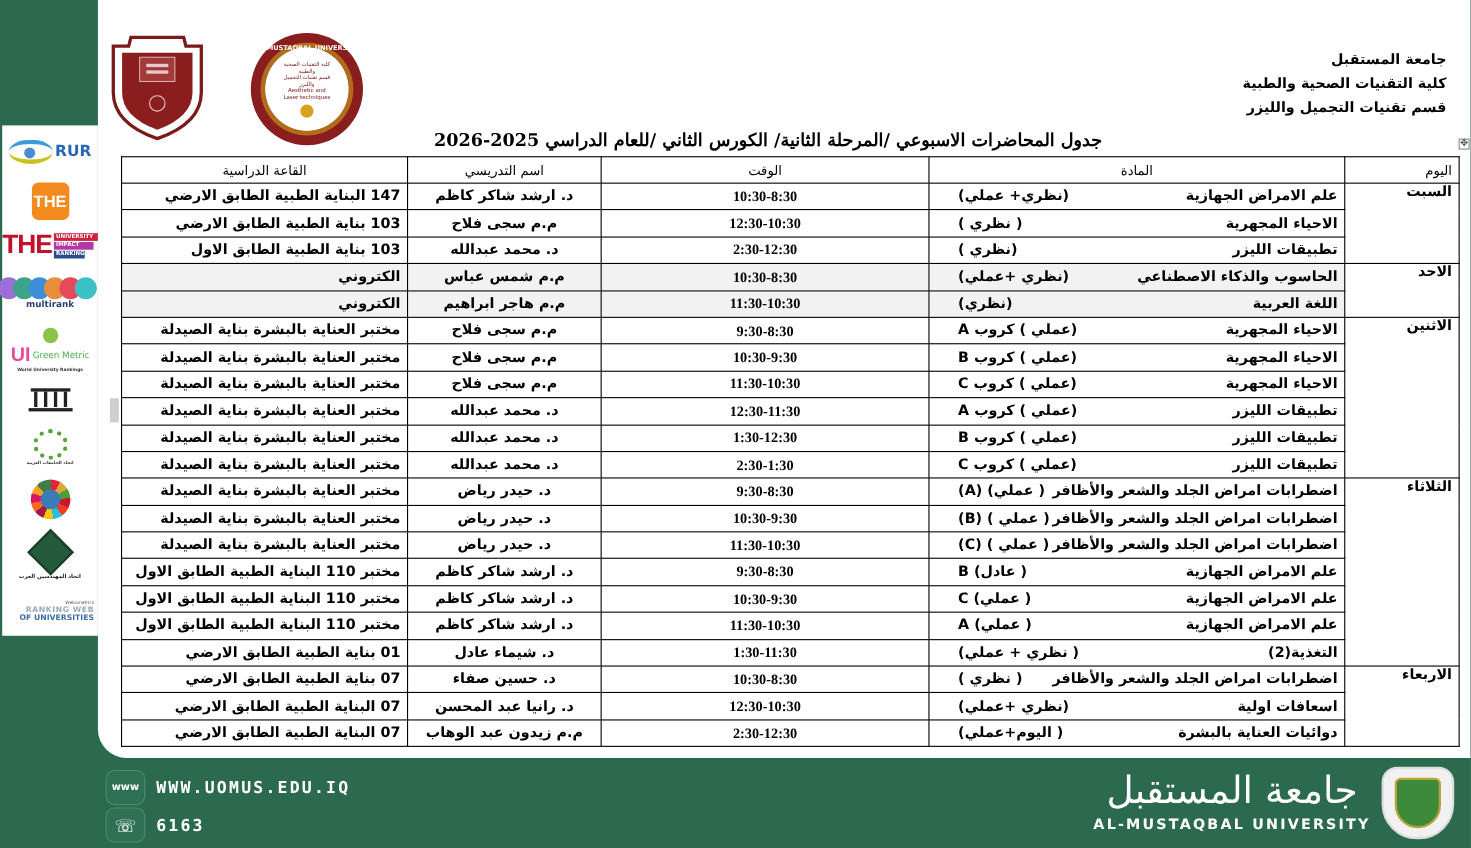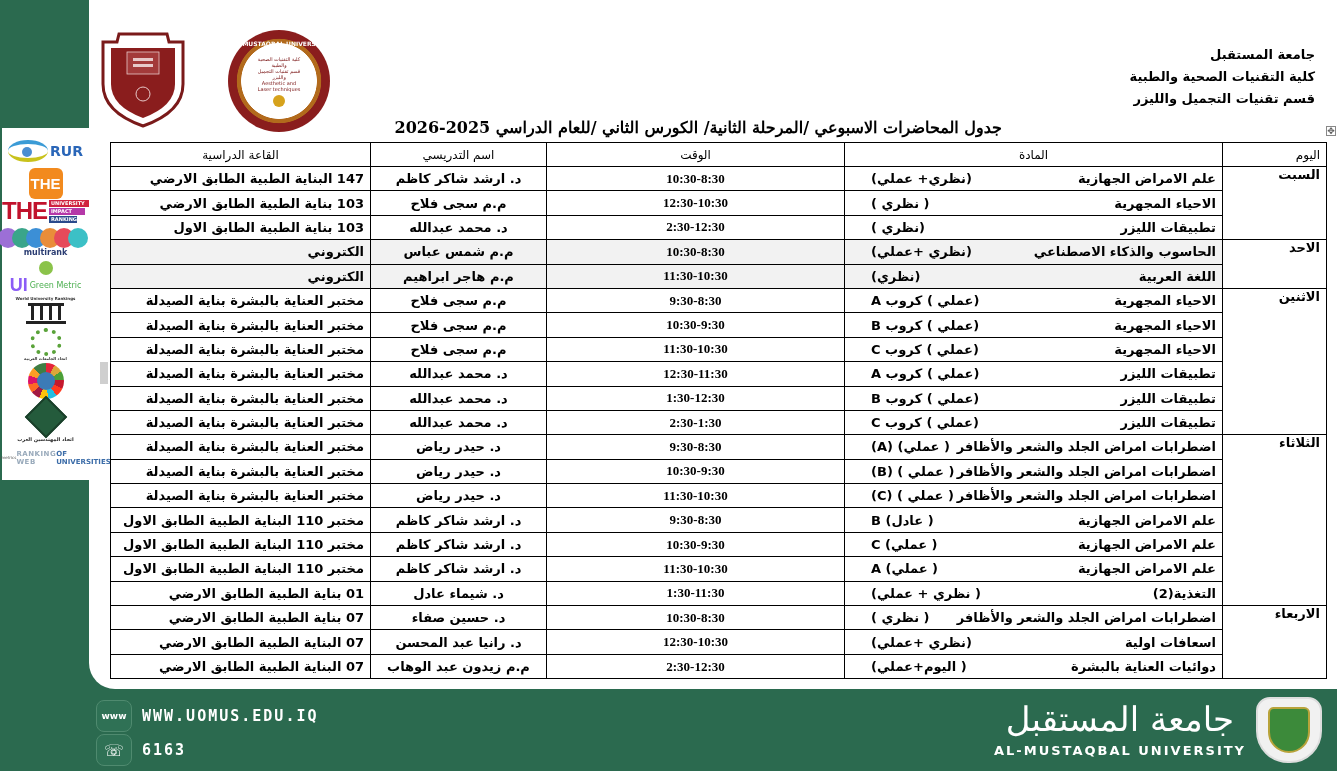--- a/index.html
+++ b/index.html
@@ -6,21 +6,21 @@
   html, body { width: 1337px; height: 771px; overflow: hidden; background: #2b6a4f; }
   body { position: relative; font-family: "DejaVu Sans", sans-serif; }
 
   
   .frame { position: absolute; inset: 0; background: #2b6a4f; }
   .sheet {
     position: absolute; left: 89px; top: 0; width: 1248px; height: 689px;
     background: #ffffff; border-bottom-left-radius: 26px;
   }
   .side-logos {
-    position: absolute; left: 2px; top: 128px; width: 87px; height: 352px;
+    position: absolute; left: 2px; top: 114px; width: 87px; height: 464px;
     background: #ffffff; display: flex; flex-direction: column; align-items: center;
     justify-content: space-between; padding: 6px 0 10px;
   }
   .side-logo { width: 80px; display: flex; align-items: center; justify-content: center; font-weight: bold; }
 
   
   .lg-rur { height: 36px; font-family: "DejaVu Sans", sans-serif; font-size: 14px; color: #2a66b8; gap: 2px; }
   .lg-rur .eye { width: 40px; height: 22px; border-radius: 50%; border-top: 4px solid #3b9bd6; border-bottom: 4px solid #c9c21c; position: relative; }
   .lg-rur .eye::after { content: ""; position: absolute; left: 14px; top: 3px; width: 10px; height: 10px; border-radius: 50%; background: #4a8ed2; }
   .lg-the { width: 34px; height: 34px; background: #f28a1e; color: #fff; border-radius: 6px; font-size: 15px; font-family: "Liberation Sans", sans-serif; }
@@ -28,39 +28,39 @@
   .lg-the-impact .big { color: #c1122c; font-family: "Liberation Sans", sans-serif; font-size: 24px; line-height: 24px; font-weight: bold; letter-spacing: -1px; }
   .lg-the-impact .bars { display: flex; flex-direction: column; gap: 1px; }
   .lg-the-impact .bars span { display: block; height: 7px; font-size: 5px; color: #fff; line-height: 7px; padding-left: 2px; }
   .lg-multirank { flex-direction: column; height: 40px; }
   .lg-multirank .circles { display: flex; }
   .lg-multirank .circles span { width: 20px; height: 20px; border-radius: 50%; margin-left: -6px; }
   .lg-multirank .txt { font-size: 8px; color: #2c3e73; }
   .lg-ui { flex-direction: column; height: 44px; }
   .lg-ui .globe { width: 14px; height: 14px; border-radius: 50%; background: #8bc34a; }
   .lg-ui .row { display: flex; align-items: center; gap: 2px; }
-  .lg-ui .u { font-size: 18px; color: #8b5cf6; font-family: "Liberation Sans", sans-serif; }
+  .lg-ui .u { font-size: 18px; color: #ec4899; font-family: "Liberation Sans", sans-serif; }
   .lg-ui .g { font-size: 8px; color: #4caf50; line-height: 8px; font-weight: normal; }
   .lg-ui .w { font-size: 4px; color: #333; }
   .lg-pillars { height: 26px; flex-direction: column; }
   .lg-pillars .top { width: 36px; height: 3px; background: #222; }
   .lg-pillars .cols { width: 30px; height: 14px; display: flex; justify-content: space-between; }
   .lg-pillars .cols span { width: 3px; background: #222; }
   .lg-pillars .base { width: 40px; height: 3px; background: #222; margin-top: 1px; }
   .lg-wreath { height: 40px; flex-direction: column; }
   .lg-wreath .ring { width: 32px; height: 28px; border-radius: 50%; border: 4px dotted #5aa33a; }
   .lg-wreath .t { font-size: 4px; color: #333; }
   .lg-sdg { width: 36px; height: 36px; border-radius: 50%;
     background: conic-gradient(#e5243b 0 8%, #dda63a 8% 16%, #4c9f38 16% 24%, #c5192d 24% 32%, #ff3a21 32% 40%, #26bde2 40% 48%, #fcc30b 48% 56%, #a21942 56% 64%, #fd6925 64% 72%, #dd1367 72% 80%, #fd9d24 80% 88%, #3f7e44 88% 100%);
     position: relative; }
   .lg-sdg::after { content: ""; position: absolute; inset: 9px; background: #3b7bb7; border-radius: 50%; }
   .lg-arab-eng { height: 50px; flex-direction: column; }
   .lg-arab-eng .star { width: 30px; height: 30px; background: #245b3c; transform: rotate(45deg); border: 2px solid #1a3f2a; }
   .lg-arab-eng .t { font-size: 5px; color: #222; margin-top: 4px; }
-  .lg-webo { flex-direction: row; height: 26px; align-items: center; padding-left: 10px; }
+  .lg-webo { flex-direction: column; height: 26px; align-items: flex-end; padding-left: 10px; }
   .lg-webo .a { font-size: 4px; color: #555; font-weight: normal; }
   .lg-webo .b { font-size: 7px; color: #9ab; letter-spacing: 0.5px; }
   .lg-webo .c { font-size: 7px; color: #3b6ca8; }
 
   
   .uni-info { position: absolute; right: 22px; top: 44px; text-align: right; direction: rtl;
     font-family: "DejaVu Sans", sans-serif; font-weight: bold; font-size: 13px; line-height: 22px; color: #000; }
   .college-logo { position: absolute; left: 97px; top: 28px; width: 92px; height: 100px; }
   .dept-logo { position: absolute; left: 228px; top: 30px; width: 102px; height: 102px; border-radius: 50%;
     background: radial-gradient(circle, #fff 0 52%, #b26a1c 53% 58%, #8a1d1d 59% 88%, #c98a2c 89% 100%);

